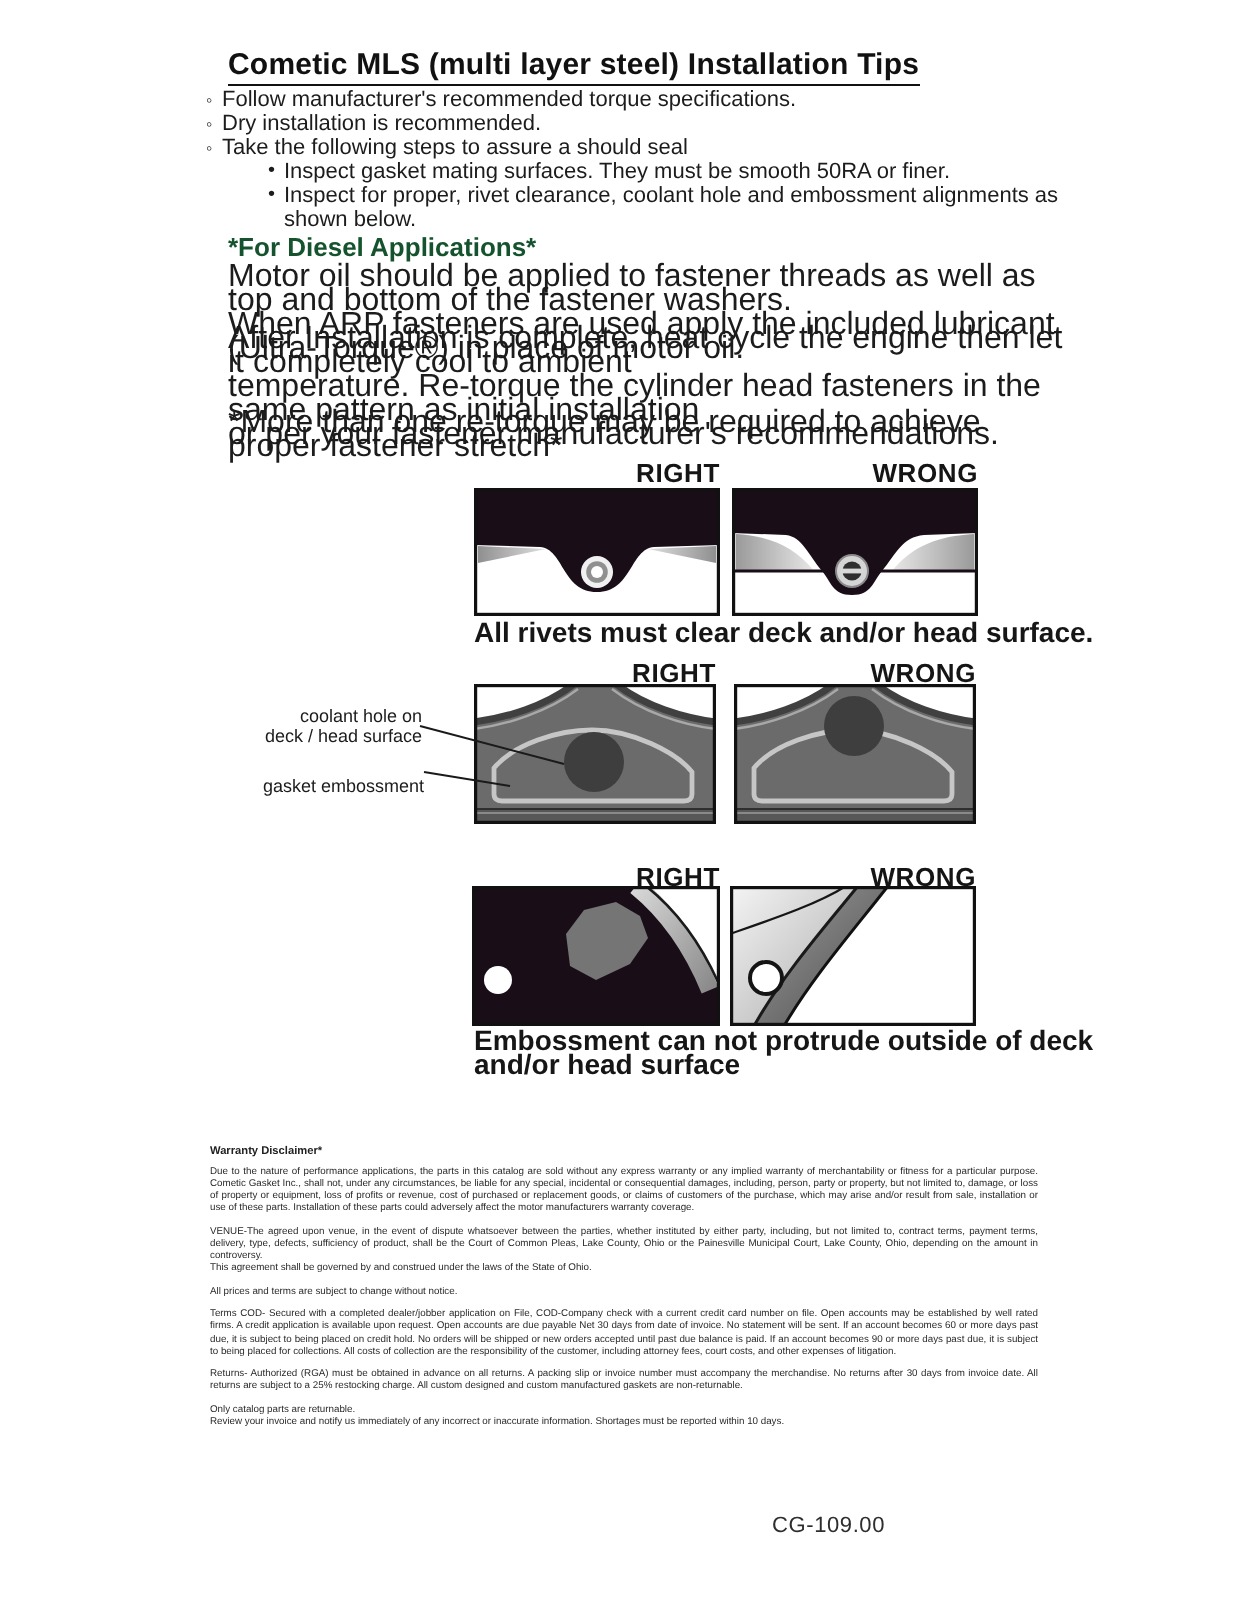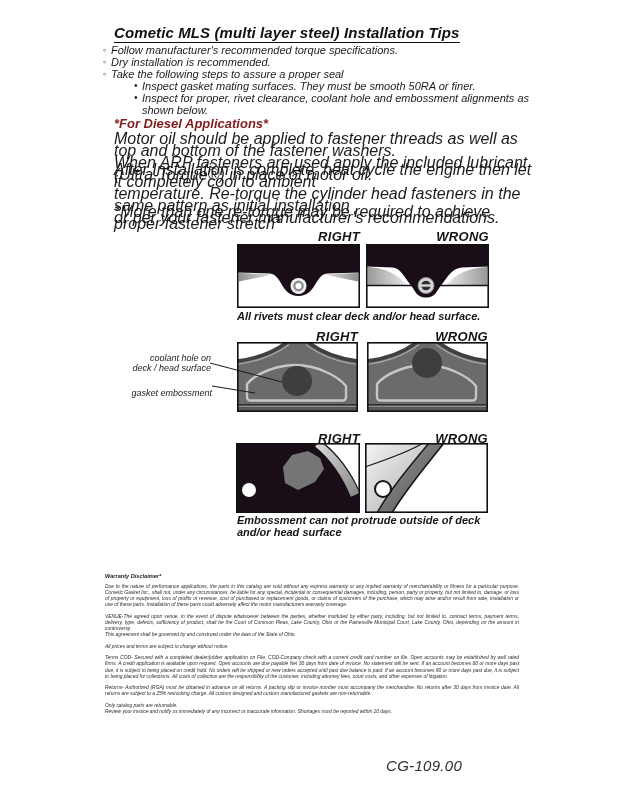--- a/index.html
+++ b/index.html
@@ -1,76 +1,76 @@
 <!DOCTYPE html>
 <html><head>
 <meta charset="utf-8">
 <style>
   * { margin:0; padding:0; box-sizing:border-box; }
   html,body { background:#ffffff; }
   body { font-family:"Liberation Sans","DejaVu Sans",sans-serif; color:#1c1c1c; }
-  .page { position:relative; width:550px; height:800px; background:#fff; overflow:hidden;font-style:italic; }
+  .page { position:relative; width:550px; height:800px; background:#fff; overflow:hidden; }
 
   .abs { position:absolute; }
 
   .doc-title {
     left:114px; top:24px;
     font-size:15px; font-weight:bold; color:#111;
     border-bottom:1.6px solid #111; padding-bottom:1px;
     display:inline-block; letter-spacing:0.1px;
   }
 
   .bullet-list { left:103px; top:44px; width:440px; }
   .bullet-row { display:flex; font-size:11px; line-height:12px; color:#1c1c1c; }
   .bullet-row .marker { width:8px; flex:0 0 8px; font-size:9px; line-height:12px; }
   .bullet-row.sub { margin-left:31px; }
   .bullet-row.sub .marker { font-size:10px; }
 
-  .section-heading { left:114px; top:116px; font-size:13px; font-weight:bold; color:#7f1d1d; }
+  .section-heading { left:114px; top:116px; font-size:13px; font-weight:bold; color:#14532d; }
 
   .body-para { left:114px; width:420px; font-size:16px; line-height:12px; white-space:pre-line; color:#1c1c1c; }
   .p1 { top:133px; }
   .p2 { top:164px; }
   .p3 { top:206px; }
 
   .rw-label { font-size:13px; font-weight:700; color:#151515; text-align:right; letter-spacing:0.3px; }
-  .diag-caption { font-size:11px; font-weight:600; color:#161616; line-height:12px; white-space:pre-line; }
+  .diag-caption { font-size:14px; font-weight:600; color:#161616; line-height:12px; white-space:pre-line; }
 
   .diag-box { position:absolute; }
   .diag-box svg { display:block; width:100%; height:100%; }
 
   .callout { font-size:9px; line-height:10px; color:#1c1c1c; text-align:right; white-space:pre-line;margin-top:11px; }
 
   .leader-svg { pointer-events:none; }
 
   .disclaimer { left:105px; top:573px; width:414px; }
   .disclaimer h4 { font-size:5.6px; font-weight:bold; margin-bottom:5px; color:#222; }
   .disclaimer p { font-size:4.9px; line-height:6.1px; margin-bottom:5.5px; white-space:pre-line; color:#2a2a2a; text-align:justify; }
 
-  .page-number { left:386px; top:757px; font-size:15px; color:#2e2e2e; letter-spacing:0.3px; }
+  .page-number { left:386px; top:757px; font-size:11px; color:#2e2e2e; letter-spacing:0.3px; }
 </style>
 </head>
 <body>
 
 <div class="page">
 
   <div class="abs doc-title">Cometic MLS (multi layer steel) Installation Tips</div>
 
   <div class="abs bullet-list">
     <div class="bullet-row">
       <span class="marker">◦</span>
       <span>Follow manufacturer's recommended torque specifications.</span>
     </div>
     <div class="bullet-row">
       <span class="marker">◦</span>
       <span>Dry installation is recommended.</span>
     </div>
     <div class="bullet-row">
       <span class="marker">◦</span>
-      <span>Take the following steps to assure a proper seal</span>
+      <span>Take the following steps to assure a should seal</span>
     </div>
     <div class="bullet-row sub">
       <span class="marker">•</span>
       <span>Inspect gasket mating surfaces.  They must be smooth 50RA or finer.</span>
     </div>
     <div class="bullet-row sub">
       <span class="marker">•</span>
       <span>Inspect for proper, rivet clearance, coolant hole and embossment alignments as shown below.</span>
     </div>
   </div>

